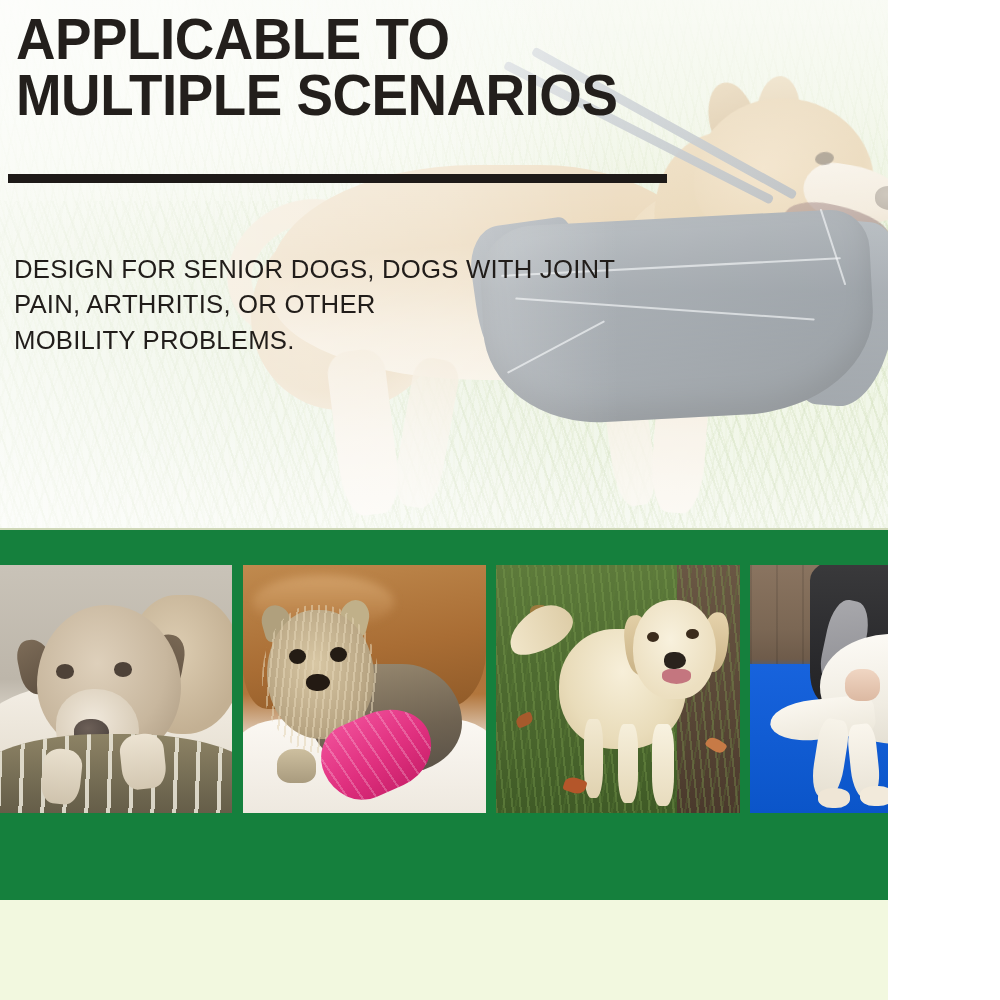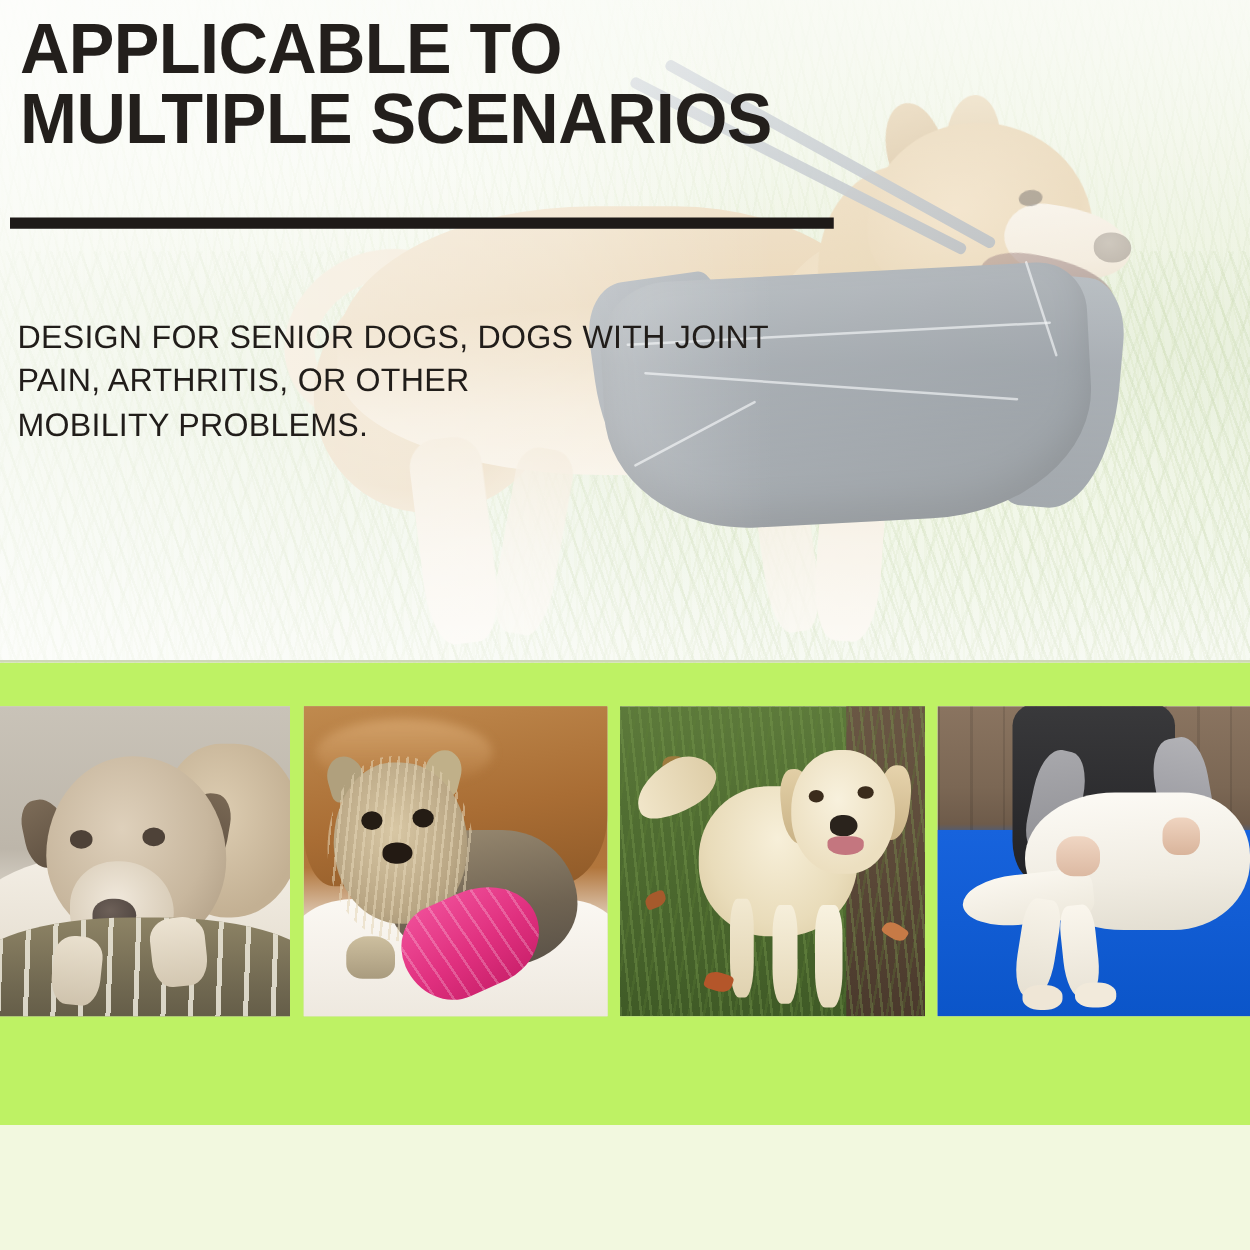--- a/index.html
+++ b/index.html
@@ -5,24 +5,24 @@
   html, body {
     margin: 0;
     padding: 0;
     background: #ffffff;
   }
   body {
     font-family: "Liberation Sans", sans-serif;
   }
   #page {
     position: relative;
-    width: 1000px;
+    width: 888px;
     height: 1000px;
     overflow: hidden;
-    background: #bef264;
+    background: #15803d;
   }
 
   
   .hero {
     position: absolute;
     left: 0; top: 0;
     width: 1000px;
     height: 530px;
     overflow: hidden;
     background: #eef2e2;

